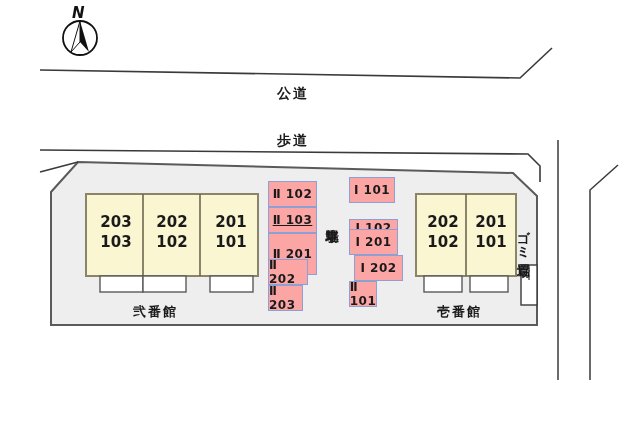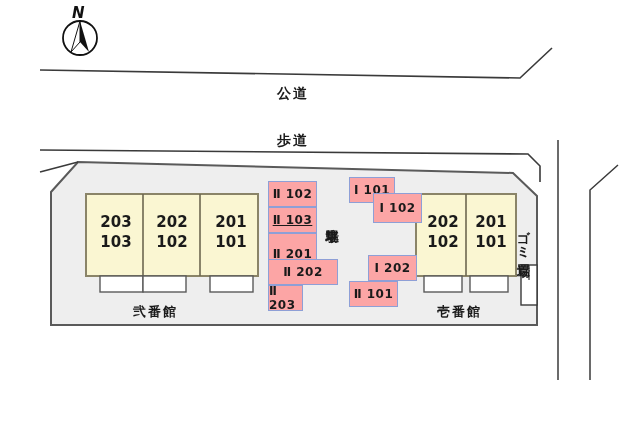--- a/index.html
+++ b/index.html
@@ -90,25 +90,26 @@
     <div>201</div>
     <div>101</div>
   </div>
 
   <div class="lbl bldg-name" style="left:133px;top:303px;">弐番館</div>
   <div class="lbl bldg-name" style="left:437px;top:303px;">壱番館</div>
 
   <div class="pk-cell" style="left:268px;top:181px;width:49px;height:26px;">Ⅱ 102</div>
   <div class="pk-cell" style="left:268px;top:207px;width:49px;height:26px;text-decoration:underline;">Ⅱ 103</div>
   <div class="pk-cell" style="left:268px;top:233px;width:49px;height:42px;">Ⅱ 201</div>
-  <div class="pk-cell" style="left:268px;top:259px;width:70px;height:26px;">Ⅱ 202</div>
+  <div class="pk-cell" style="left:268px;top:259px;width:40px;height:26px;">Ⅱ 202</div>
   <div class="pk-cell" style="left:268px;top:285px;width:35px;height:26px;">Ⅱ 203</div>
 
   <div class="pk-cell" style="left:349px;top:177px;width:46px;height:26px;">Ⅰ 101</div>
-  <div class="pk-cell" style="left:349px;top:193px;width:49px;height:30px;margin-left:24px;">Ⅰ 102</div>
-  <div class="pk-cell" style="left:368px;top:255px;width:49px;height:26px;">Ⅰ 202</div>
-  <div class="pk-cell" style="left:349px;top:281px;width:49px;height:26px;">Ⅱ 101</div>
+  <div class="pk-cell" style="left:349px;top:219px;width:49px;height:18px;">Ⅰ 102</div>
+  <div class="pk-cell" style="left:349px;top:229px;width:49px;height:26px;">Ⅰ 201</div>
+  <div class="pk-cell" style="left:354px;top:255px;width:49px;height:26px;">Ⅰ 202</div>
+  <div class="pk-cell" style="left:349px;top:281px;width:28px;height:26px;">Ⅱ 101</div>
 
   <div class="vert-lbl" style="left:325px;top:218px;height:58px;">駐車場</div>
 
   <div class="gomi" style="left:514px;top:222px;">ゴミ置場</div>
 
 </div>
 
 </body></html>

